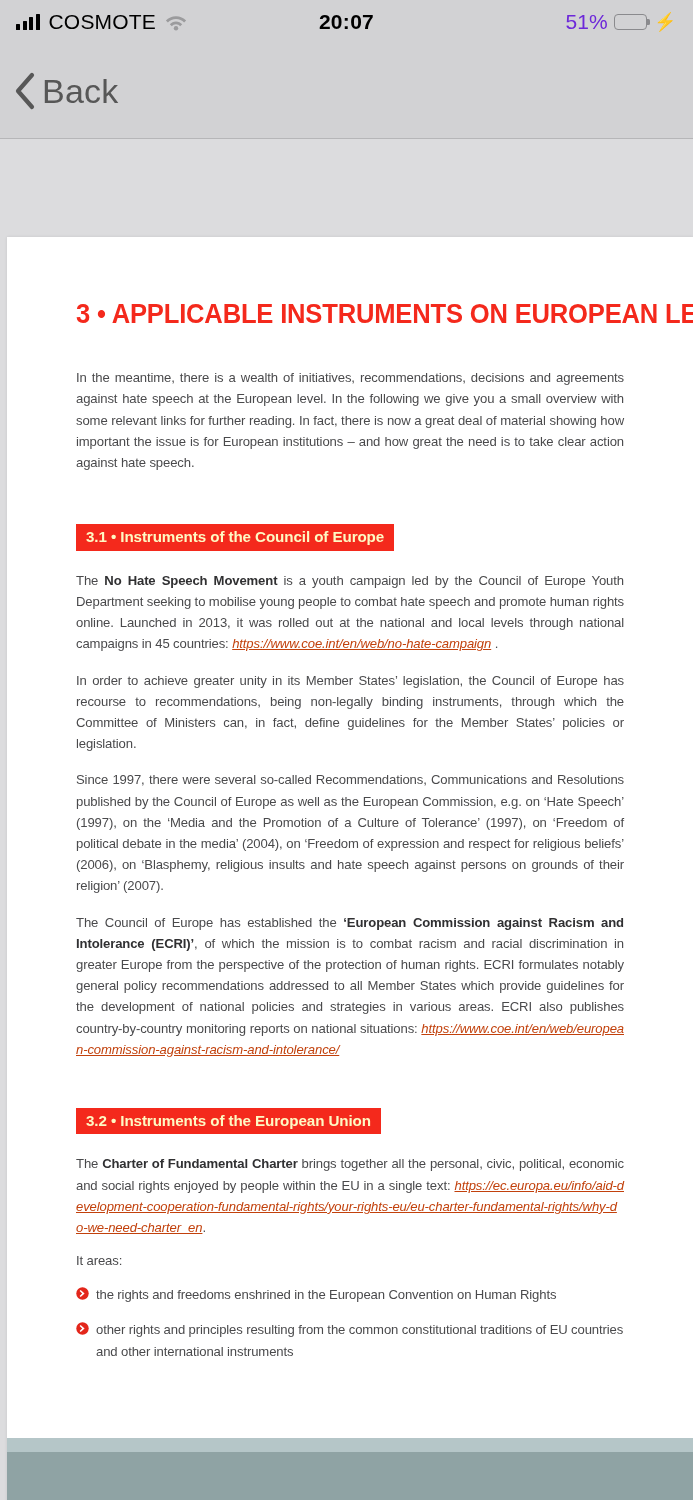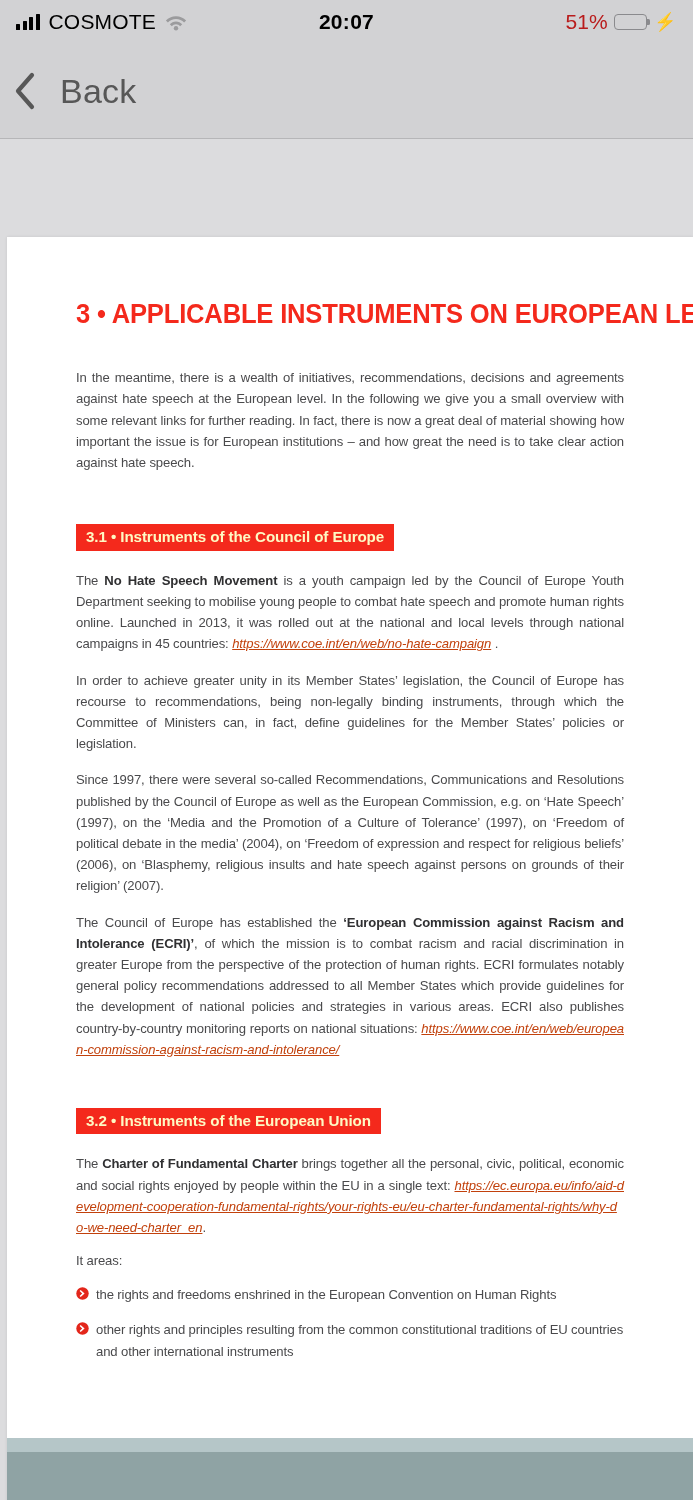--- a/index.html
+++ b/index.html
@@ -48,21 +48,21 @@
     color: #000;
     letter-spacing: 0.3px;
     pointer-events: none;
   }
   .sb-right {
     margin-left: auto;
     display: flex;
     align-items: center;
     gap: 6px;
   }
-  .batt-pct { font-size: 21px; color: #b91c1c; }
+  .batt-pct { font-size: 21px; color: #6d28d9; }
   .battery {
     position: relative;
     width: 33px; height: 16px;
     border: 1.8px solid #8a8a8d;
     border-radius: 4px;
     box-sizing: border-box;
     padding: 1.5px;
   }
   .battery .fill {
     height: 100%;
@@ -85,21 +85,21 @@
     background: #d2d2d4;
     display: flex;
     align-items: center;
     padding-left: 14px;
     border-bottom: 1px solid #b6b6b8;
     box-sizing: border-box;
   }
   .back-btn {
     display: flex;
     align-items: center;
-    gap: 24px;
+    gap: 6px;
     cursor: pointer;
   }
   .chev {
     width: 22px; height: 40px;
     display: block;
   }
   .back-label {
     font-size: 34px;
     color: #575757;
     font-family: "Liberation Sans", sans-serif;

